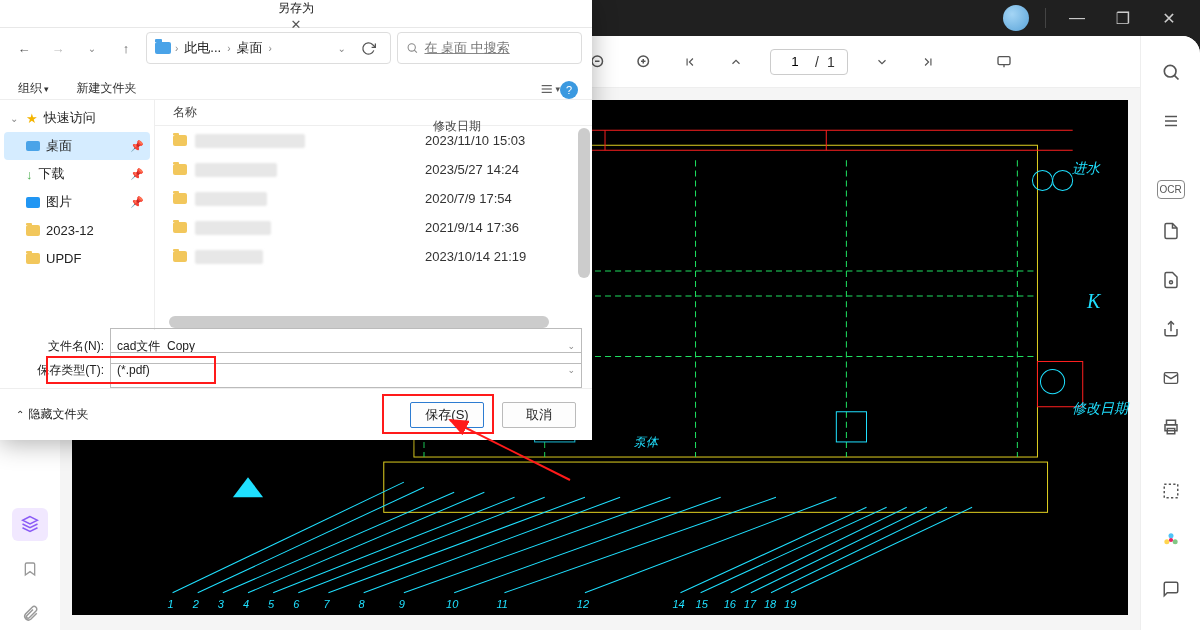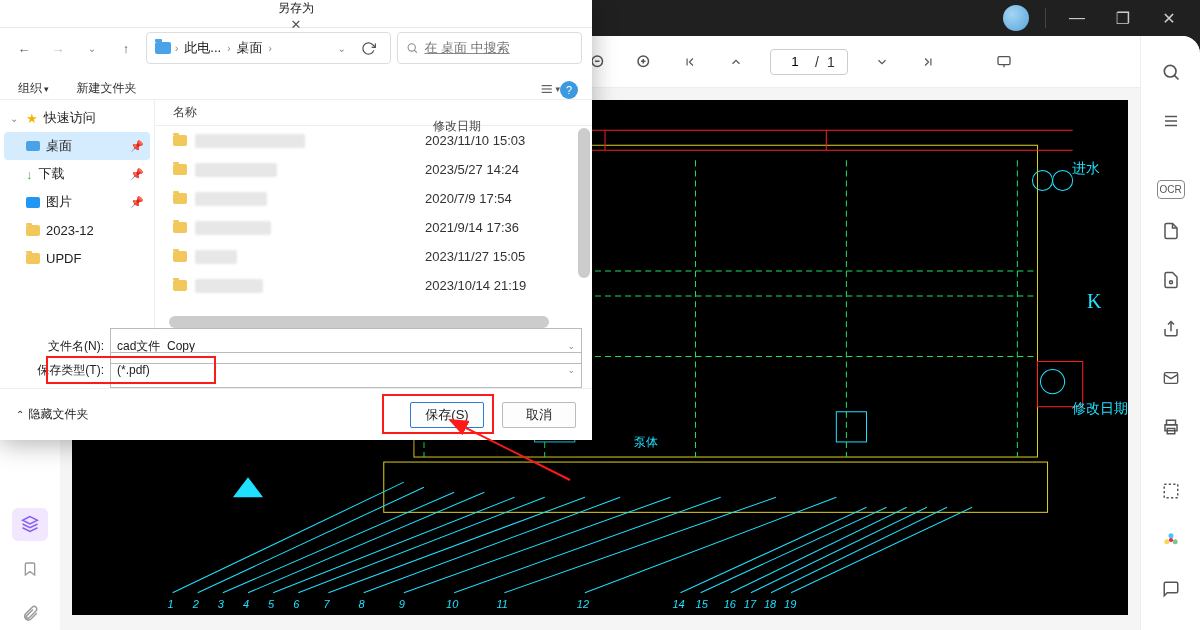--- a/index.html
+++ b/index.html
@@ -90,21 +90,21 @@
 .red-box1 { position: absolute; border: 2px solid #ff1a1a; pointer-events: none; }
 
 .dlg-footer { height: 52px; display: flex; align-items: center; padding: 0 16px; border-top: 1px solid #eee; gap: 18px; }
 .hide-folders { display: flex; align-items: center; gap: 4px; font-size: 12px; cursor: pointer; }
 .dlg-footer-spacer { flex: 1; }
 .btn { min-width: 74px; height: 26px; border: 1px solid #bbb; background: #fdfdfd; display: flex; align-items: center; justify-content: center; font-size: 13px; cursor: pointer; border-radius: 2px; }
 .btn.primary { border: 1px solid #2d7cd1; }
 
 .red-arrow { position: absolute; pointer-events: none; }
 .cad-label { position:absolute; color:#1fe0ff; font-size:10px; font-family: sans-serif; }
-.cad-label.cn { font-family: "STKaiti","KaiTi",serif; font-size: 20px; }
+.cad-label.cn { font-family: "STKaiti","KaiTi",serif; font-size: 20px; font-style: italic; }
 
 svg.cad { position:absolute; inset:0; }
 </style>
 </head>
 <body>
 
 <div class="app-bg">
   <div class="app-titlebar">
     <div class="avatar"></div>
     <div class="divider-v"></div>
@@ -470,27 +470,20 @@
           <div class="fl-row">
             <div class="fl-name">
               <span class="ti-folder"></span>
               <span class="blur-text" style="width:76px"></span>
             </div>
             <div class="fl-date">2021/9/14 17:36</div>
           </div>
           <div class="fl-row">
             <div class="fl-name">
               <span class="ti-folder"></span>
-              <span class="blur-text" style="width:42px"></span>
-            </div>
-            <div class="fl-date">2023/11/27 15:05</div>
-          </div>
-          <div class="fl-row">
-            <div class="fl-name">
-              <span class="ti-folder"></span>
               <span class="blur-text" style="width:68px"></span>
             </div>
             <div class="fl-date">2023/10/14 21:19</div>
           </div>
         </div>
       <div class="fl-scrollbar-v"></div>
       <div class="fl-scrollbar-h"></div>
     </div>
   </div>
 

